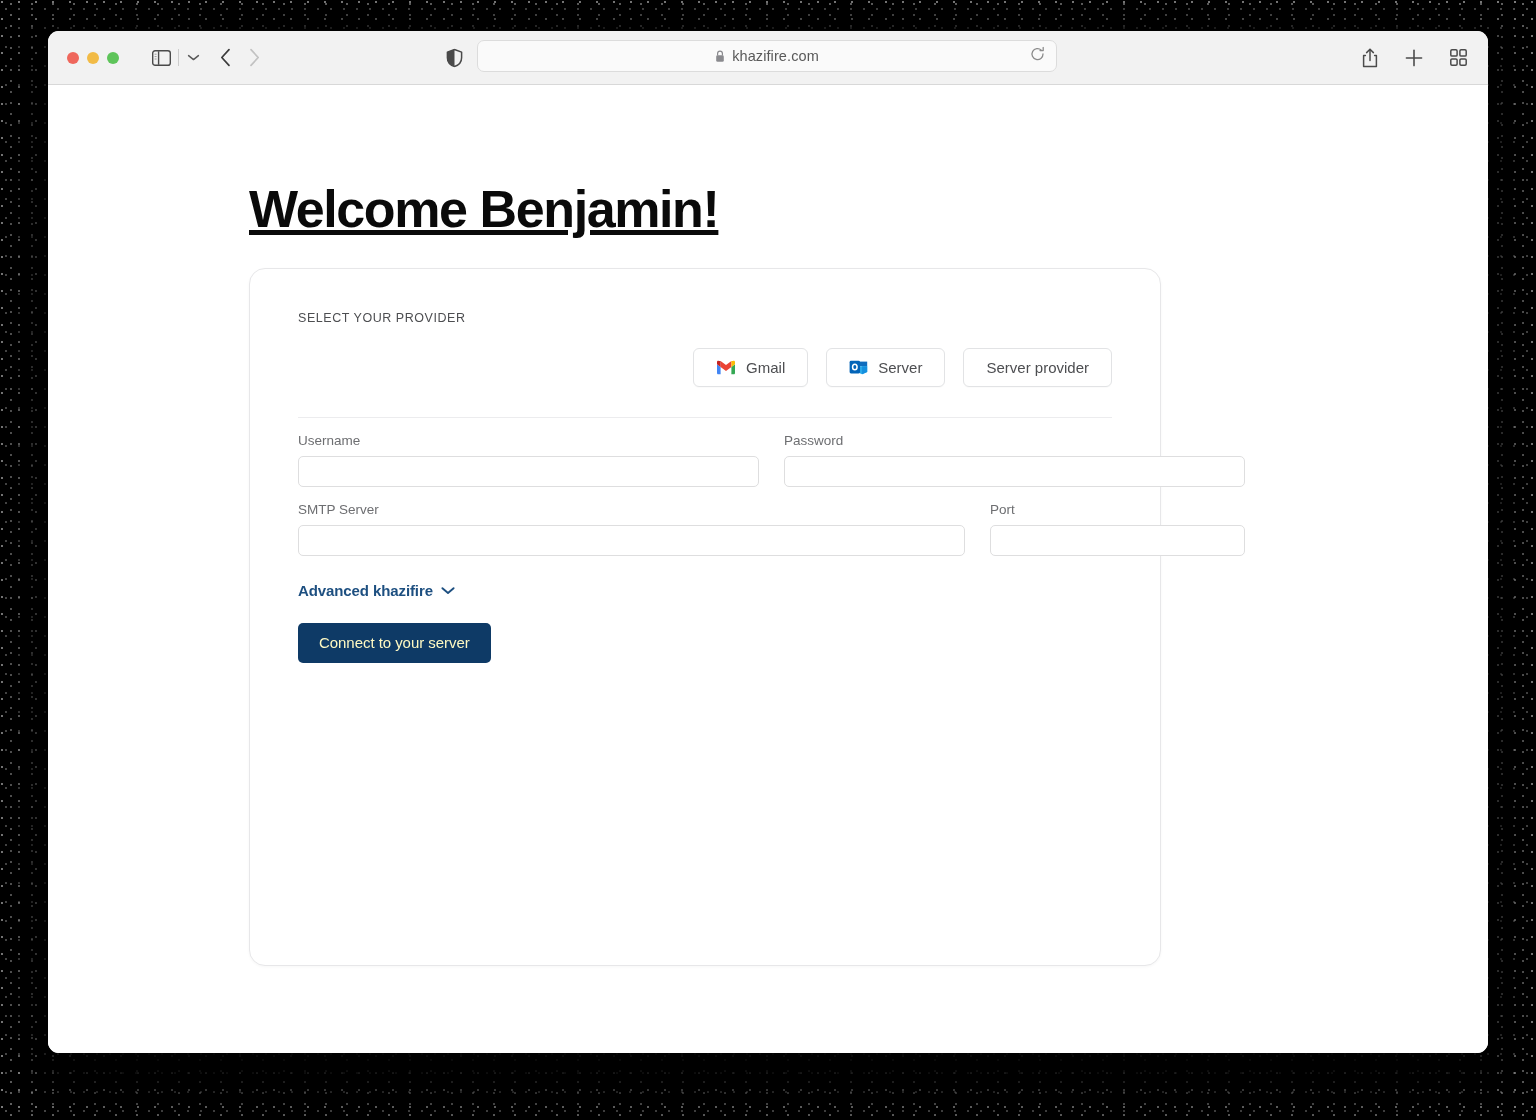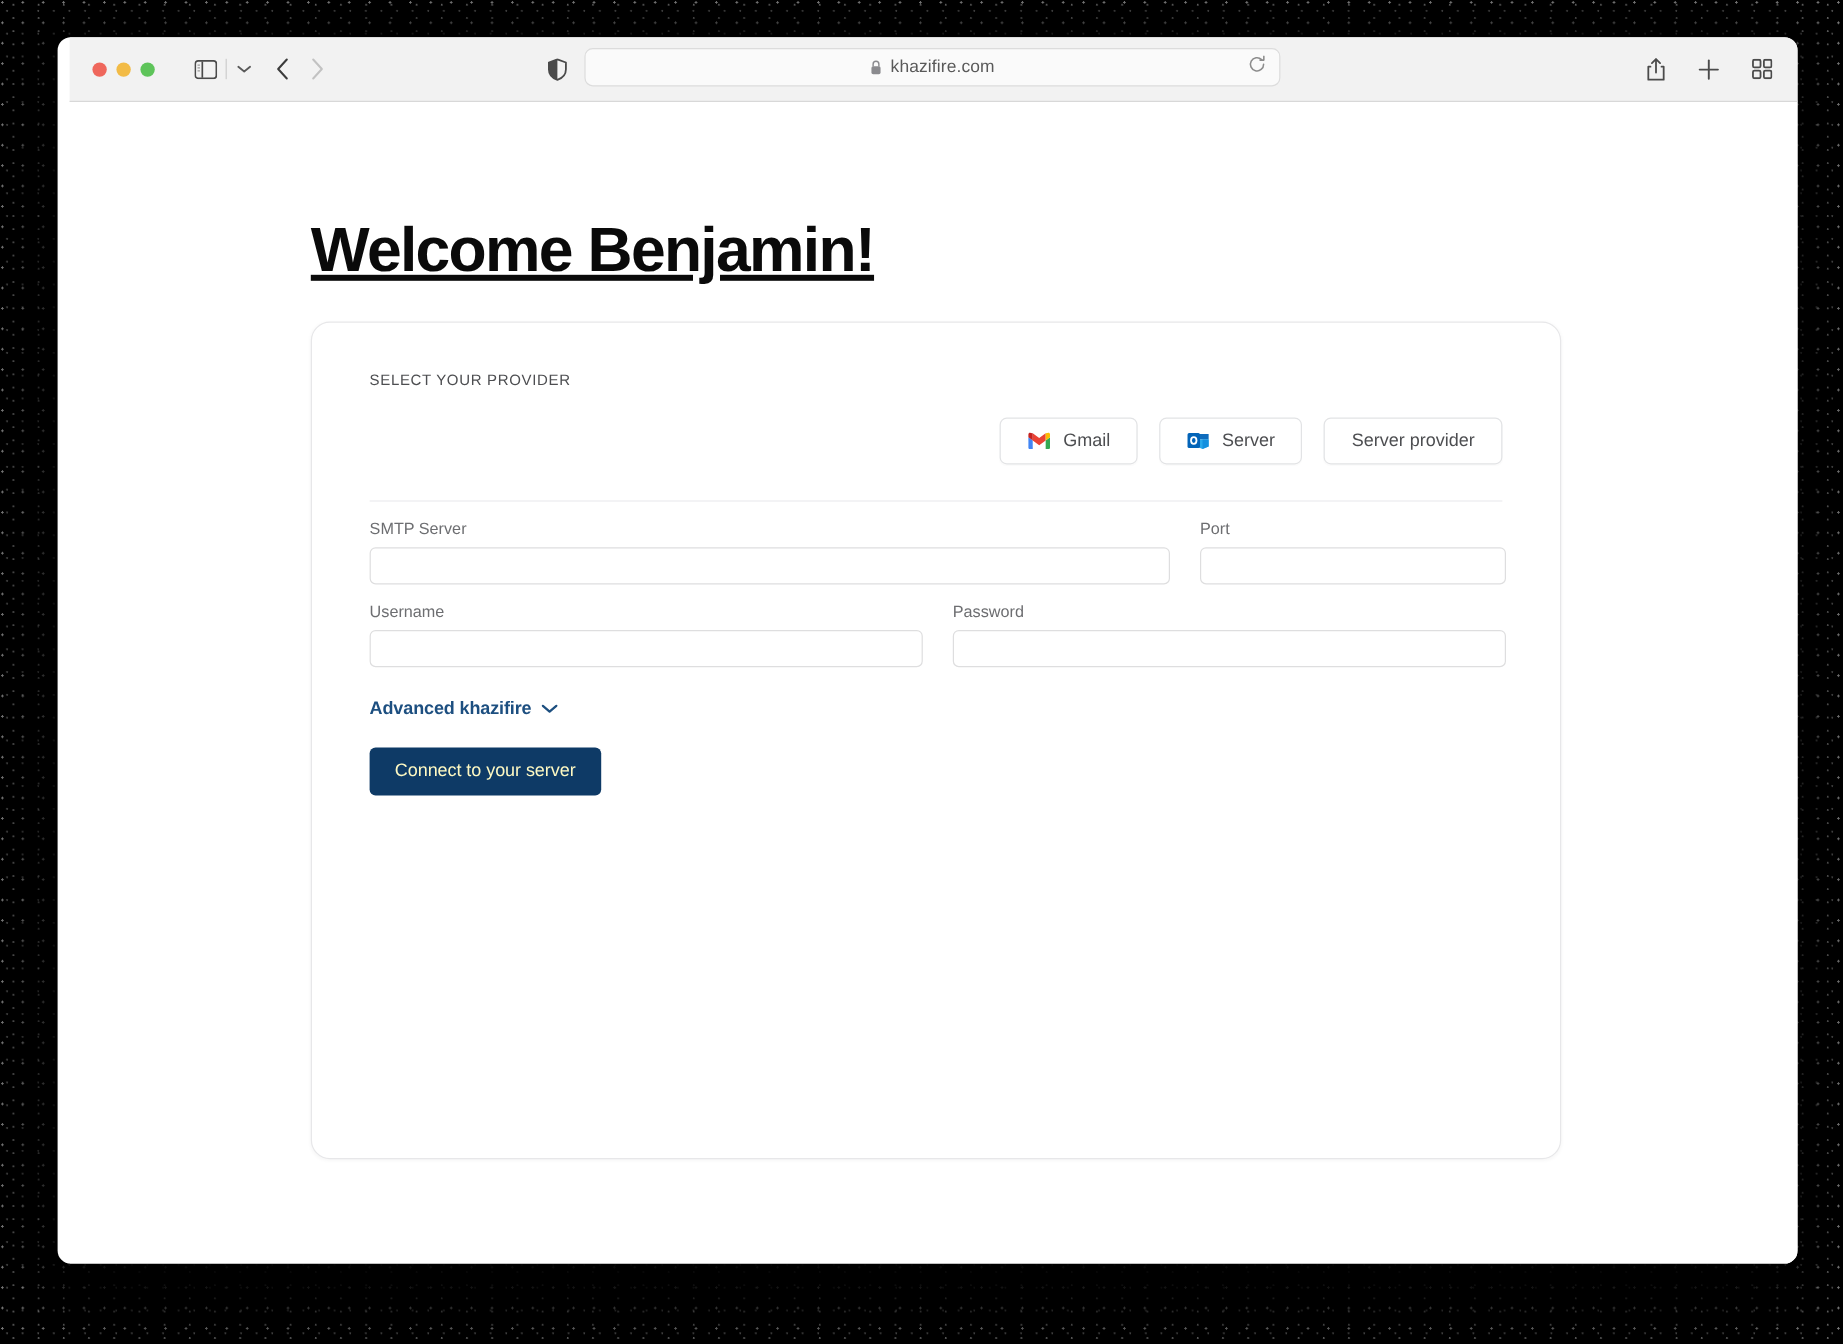--- a/index.html
+++ b/index.html
@@ -49,21 +49,20 @@
   #browser-window {
     position: absolute;
     left: 48px;
     top: 31px;
     width: 1440px;
     height: 1022px;
     border-radius: 11px;
     background: #ffffff;
     overflow: hidden;
     box-shadow: 0 22px 70px rgba(0,0,0,0.55);
-    padding-left: 10px;
   }
 
   
   #browser-toolbar {
     position: relative;
     height: 53px;
     background: #f2f2f2;
     border-bottom: 1px solid #d8d8d8;
     display: flex;
     align-items: center;
@@ -175,21 +174,21 @@
   #page-subtitle {
     margin: 20px 0 0 0;
     font-size: 15px;
     color: #58595c;
     letter-spacing: -0.05px;
   }
 
   
   #config-card {
     margin-top: 31px;
-    width: 1042px;
+    width: 912px;
     height: 698px;
     box-sizing: border-box;
     border: 1px solid #e7e7e9;
     border-radius: 16px;
     background: #ffffff;
     box-shadow: 0 1px 3px rgba(0,0,0,0.035);
     padding: 39px 48px 0 48px;
   }
 
   .section-label {
@@ -428,38 +427,38 @@
           <div class="provider-btn">
             <span class="provider-label">Server provider</span>
           </div>
 
         </div>
 
         <div id="section-divider"></div>
 
 
         <div class="form-row">
+          <div class="field-user">
+            <label class="field-label">Username</label>
+            <input class="text-input" type="text" value="" style="">
+          </div>
+          <div class="field-pass">
+            <label class="field-label">Password</label>
+            <input class="text-input" type="password" value="" style="">
+          </div>
+        </div>
+
+        <div class="form-row">
           <div class="field-smtp">
             <label class="field-label">SMTP Server</label>
             <input class="text-input" type="text" value="" style="">
           </div>
           <div class="field-port">
             <label class="field-label">Port</label>
             <input class="text-input" type="text" value="" style="">
-          </div>
-        </div>
-
-        <div class="form-row">
-          <div class="field-user">
-            <label class="field-label">Username</label>
-            <input class="text-input" type="text" value="" style="">
-          </div>
-          <div class="field-pass">
-            <label class="field-label">Password</label>
-            <input class="text-input" type="password" value="" style="">
           </div>
         </div>
 
         <div id="advanced-settings">
           <span>Advanced khazifire</span>
           <span style="display:flex;align-items:center;">
             <svg width="14" height="9" viewBox="0 0 14 9" fill="none">
               <path d="M1.4 2.2 L7 7.0 L12.6 2.2" stroke="#1d4f80" stroke-width="1.9" fill="none" stroke-linecap="round" stroke-linejoin="round"></path>
             </svg>
           </span>

